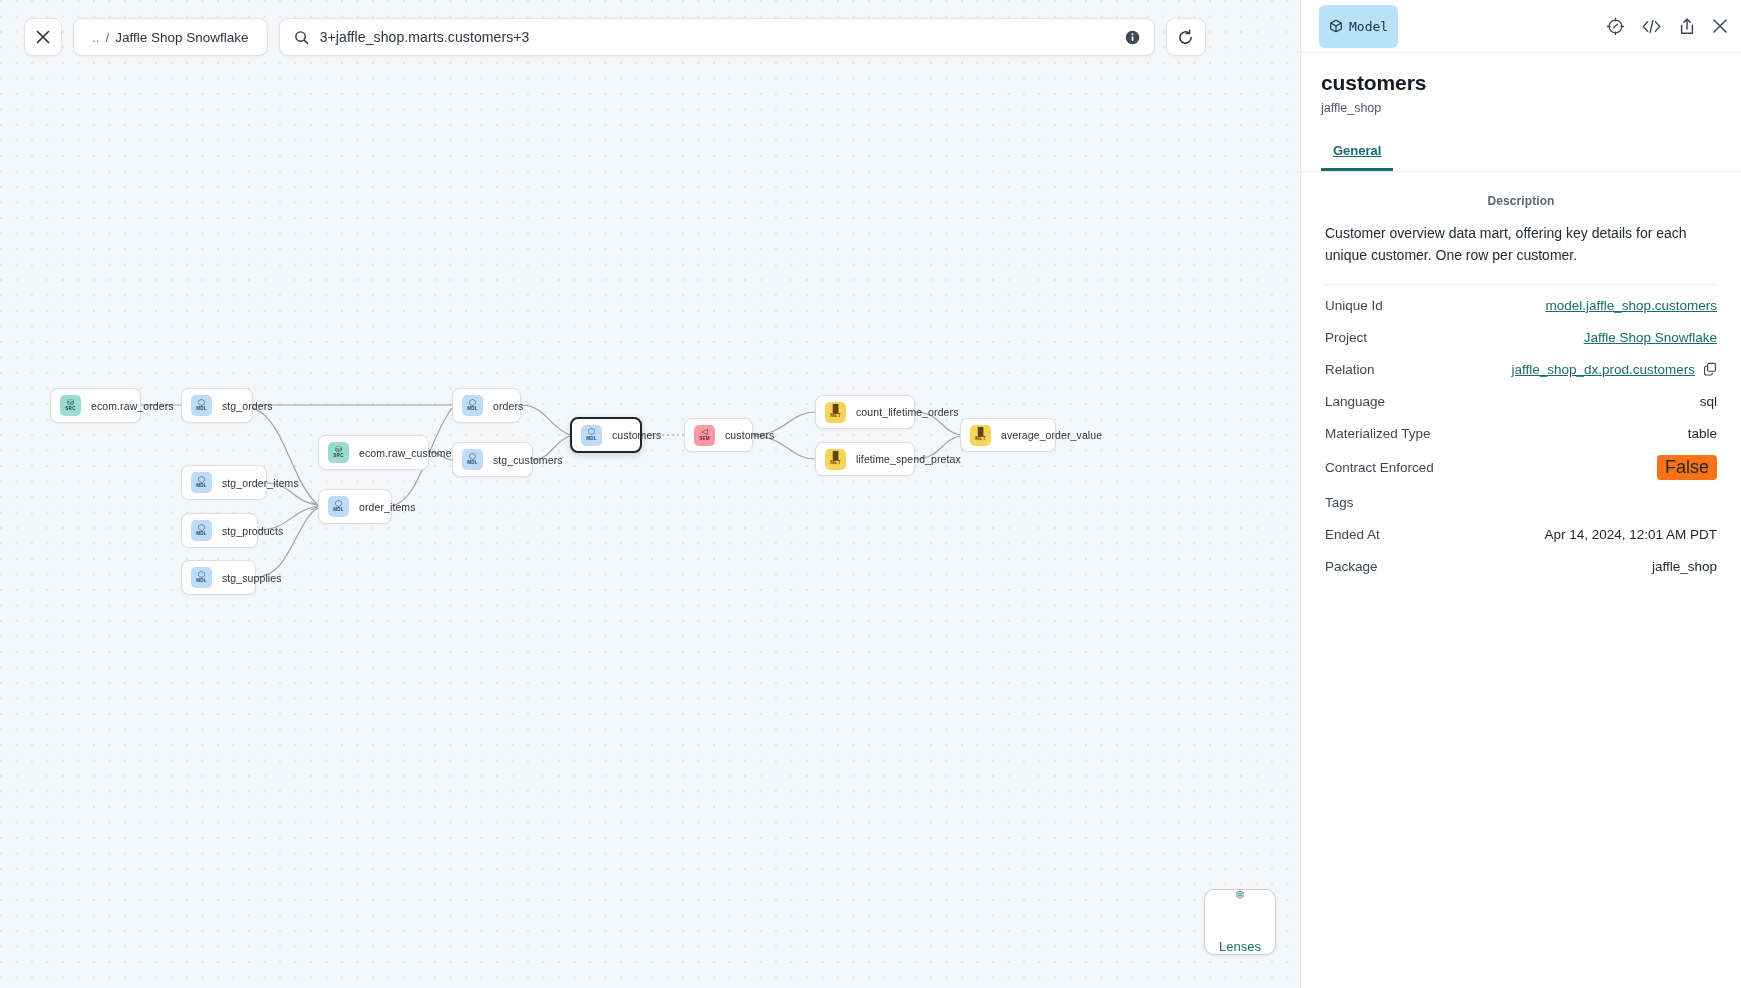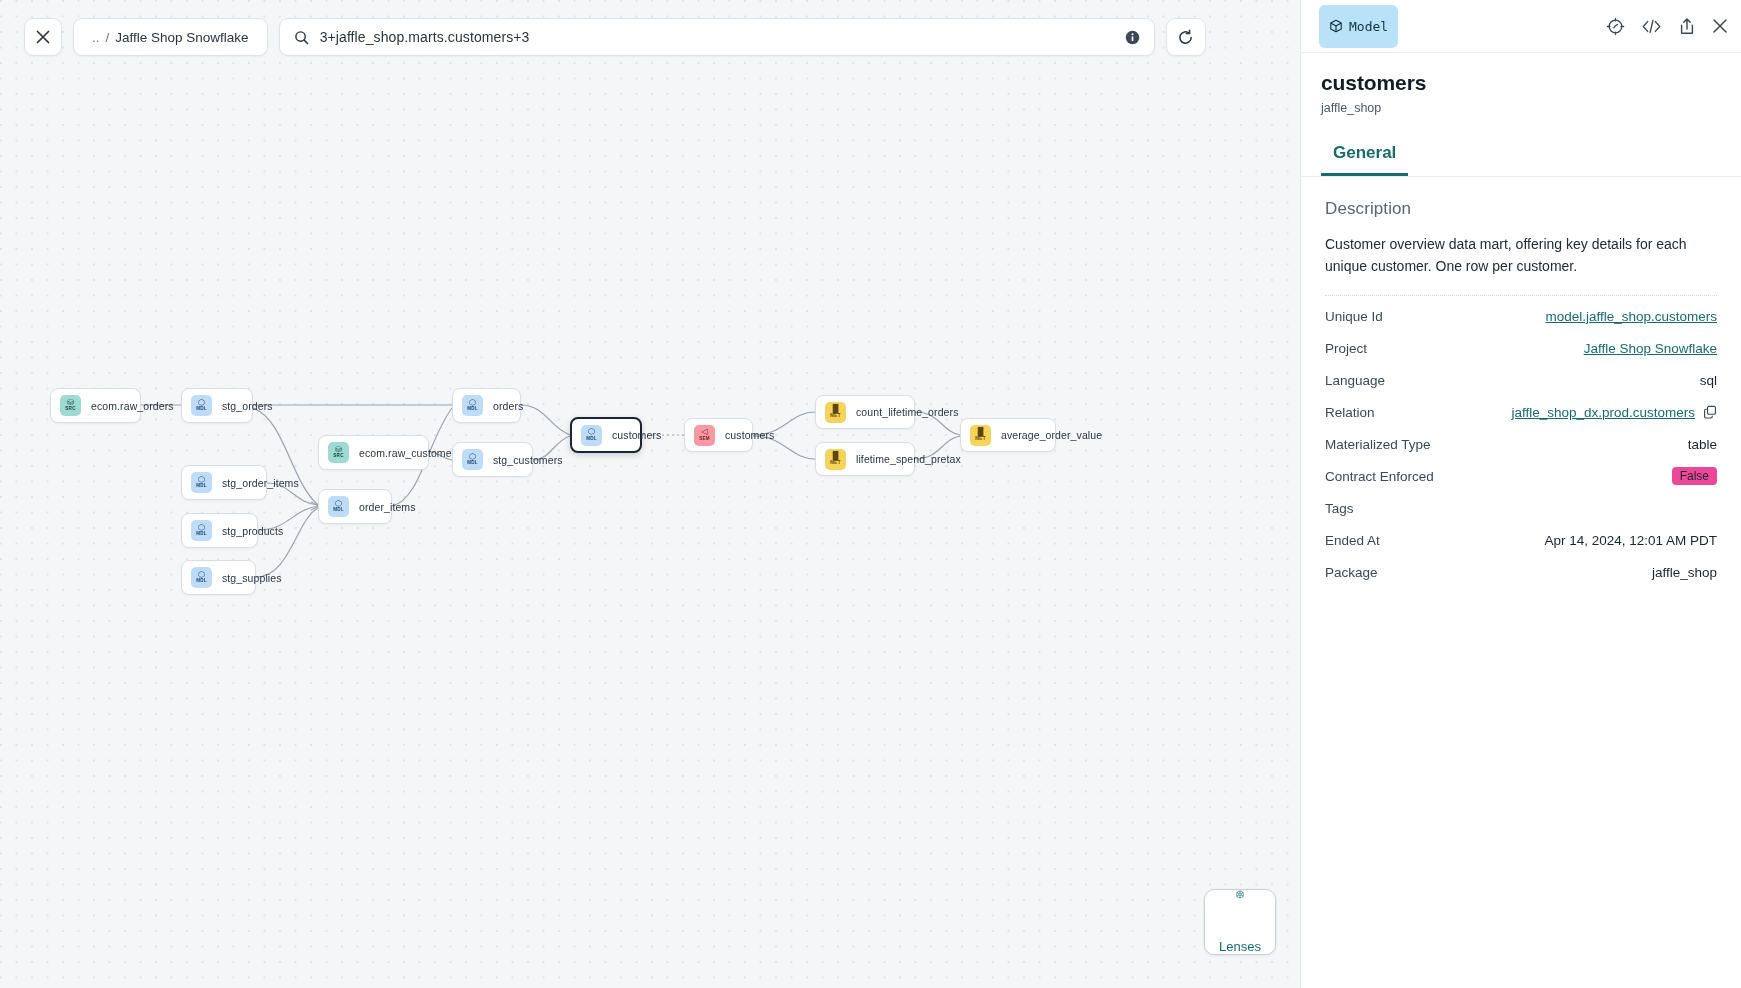--- a/index.html
+++ b/index.html
@@ -133,43 +133,44 @@
   }
   .panel-actions { margin-left: auto; display: flex; align-items: center; gap: 16px; color: #3d4757; }
   .panel-actions > span { cursor: pointer; display: flex; }
 
   .panel-head { padding: 18px 20px 0 20px; }
   .panel-title { font-size: 21px; font-weight: 700; color: #141c26; letter-spacing: -.1px; }
   .panel-sub { font-size: 12.5px; color: #4c5765; margin-top: 6px; }
 
   .tabs { padding: 0 20px; margin-top: 22px; border-bottom: 1px solid #e8ebef; display: flex; }
   .tab {
-    font-size: 17px; font-weight: 700; color: #186b6e;
+    font-size: 13px; font-weight: 700; color: #186b6e;
     padding: 6px 12px 10px 12px;
     border-bottom: 3px solid #186b6e;
     cursor: pointer;
+    text-decoration: underline;
   }
 
   .panel-body { padding: 22px 24px 0 24px; overflow-y: auto; }
-  .sec-label { font-size: 17px; font-weight: 400; color: #5a6673; letter-spacing: .1px; }
+  .sec-label { font-size: 12px; font-weight: 700; color: #5a6673; letter-spacing: .1px; text-align: center; }
   .desc { font-size: 14px; line-height: 1.58; color: #222b36; margin-top: 14px; }
   .divider { border-top: 1px dotted #d6dae0; margin: 18px 0 4px 0; }
 
   .row {
     display: flex; align-items: center; justify-content: space-between;
     min-height: 32px;
     padding: 6px 0;
     gap: 5px;
   }
   .row .k { font-size: 13.5px; color: #3e4854; white-space: nowrap; }
   .row .v { font-size: 13.5px; color: #1d252f; text-align: right; }
   .row .v.link { color: #186b6e; text-decoration: underline; cursor: pointer; }
   .v-wrap { display: flex; align-items: center; gap: 8px; justify-content: center; }
   .copy-icon { cursor: pointer; color: #3e4854; display: flex; }
-  .chip-plain { background: #ec4899; border-radius: 4px; padding: 2px 8px; font-size: 12px; color: #1d252f; }
+  .chip-plain { background: #f97316; border-radius: 4px; padding: 2px 8px; font-size: 18px; color: #1d252f; }
   .chip-success {
     background: #b6f0cf; color: #10502f;
     border-radius: 999px; padding: 5px 17px; font-size: 13px;
   }
 </style>
 </head>
 <body>
 
 <div class="app">
 
@@ -408,38 +409,38 @@
               <span class="v link">model.jaffle_shop.customers</span>
             </span>
           </div>
           <div class="row">
             <span class="k">Project</span>
             <span class="v-wrap">
               <span class="v link">Jaffle Shop Snowflake</span>
             </span>
           </div>
           <div class="row">
-            <span class="k">Language</span>
-            <span class="v-wrap">
-              <span class="v">sql</span>
-            </span>
-          </div>
-          <div class="row">
             <span class="k">Relation</span>
             <span class="v-wrap">
               <span class="v link">jaffle_shop_dx.prod.customers</span>
               <span class="copy-icon">
                 <svg width="14" height="14" viewBox="0 0 16 16">
                   <rect x="5.2" y="1.6" width="9" height="9" rx="1.6" fill="none" stroke="#3e4854" stroke-width="1.3"></rect>
                   <path d="M10.6 12.6 L10.6 13.2 A1.6 1.6 0 0 1 9 14.8 L3.4 14.8 A1.6 1.6 0 0 1 1.8 13.2 L1.8 6.4 A1.6 1.6 0 0 1 3.4 4.8 L4.2 4.8" fill="none" stroke="#3e4854" stroke-width="1.3" stroke-linecap="round"></path>
                 </svg>
               </span>
             </span>
           </div>
           <div class="row">
+            <span class="k">Language</span>
+            <span class="v-wrap">
+              <span class="v">sql</span>
+            </span>
+          </div>
+          <div class="row">
             <span class="k">Materialized Type</span>
             <span class="v-wrap">
               <span class="v">table</span>
             </span>
           </div>
           <div class="row">
             <span class="k">Contract Enforced</span>
             <span class="v-wrap">
               <span class="chip-plain">False</span>
             </span>

